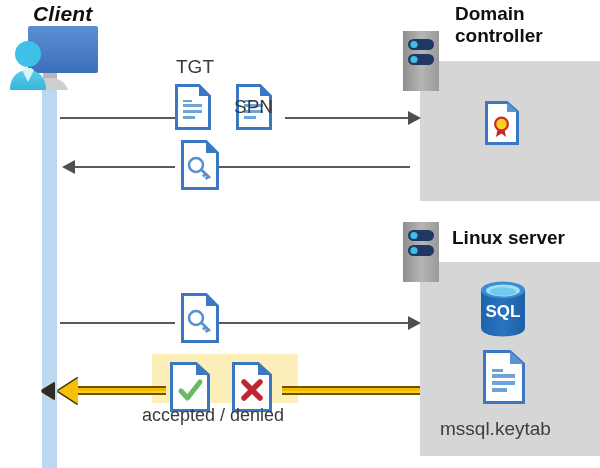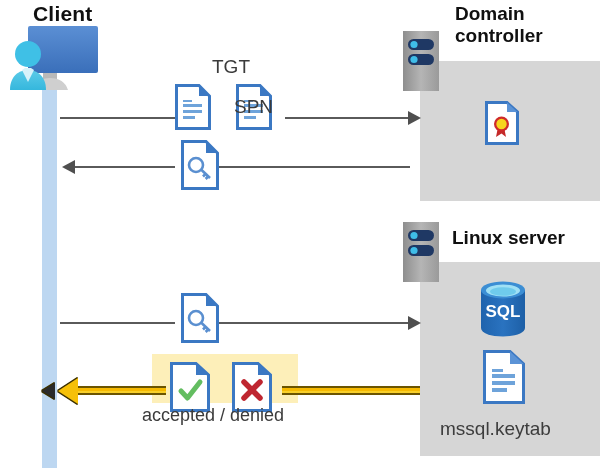--- a/index.html
+++ b/index.html
@@ -7,30 +7,30 @@
        font-family:"Liberation Sans","DejaVu Sans",sans-serif;}
   .stage{position:absolute;inset:0;width:600px;height:468px;}
 
   
   .gray-panel{position:absolute;background:#d6d6d6;}
   #dc-panel{left:420px;top:61px;width:182px;height:140px;}
   #ls-panel{left:420px;top:262px;width:182px;height:194px;}
 
   
   .hdr{position:absolute;font-weight:bold;color:#101010;line-height:1.18;}
-  #client-label{left:33px;top:2px;font-size:21px;letter-spacing:.2px;}
+  #client-label{left:33px;top:2px;font-size:21px;letter-spacing:.2px;font-style:italic;}
   #dc-label{left:455px;top:3px;font-size:19px;width:150px;}
   #ls-label{left:452px;top:227px;font-size:19px;width:160px;}
 
   .caption{position:absolute;color:#3b3b3b;font-size:18px;}
   #keytab-label{left:440px;top:418px;font-size:19px;color:#3d3d3d;}
   #accdeny-label{left:142px;top:405px;font-size:18px;color:#3b3b3b;}
 
   .doc-tag{position:absolute;font-size:19px;color:#3b3b3b;}
-  #tgt-tag{left:176px;top:56px;margin-left:36px;}
+  #tgt-tag{left:176px;top:56px;}
   #spn-tag{left:234px;top:56px;margin-top:40px;}
 
   
   #lifeline{position:absolute;left:42px;top:86px;width:15px;height:382px;
             background:#bdd7f1;}
 
   
   .hline{position:absolute;height:2px;background:#5a5a5a;}
   #l1a{left:60px;top:117px;width:115px;}
   #l1b{left:285px;top:117px;width:125px;}

